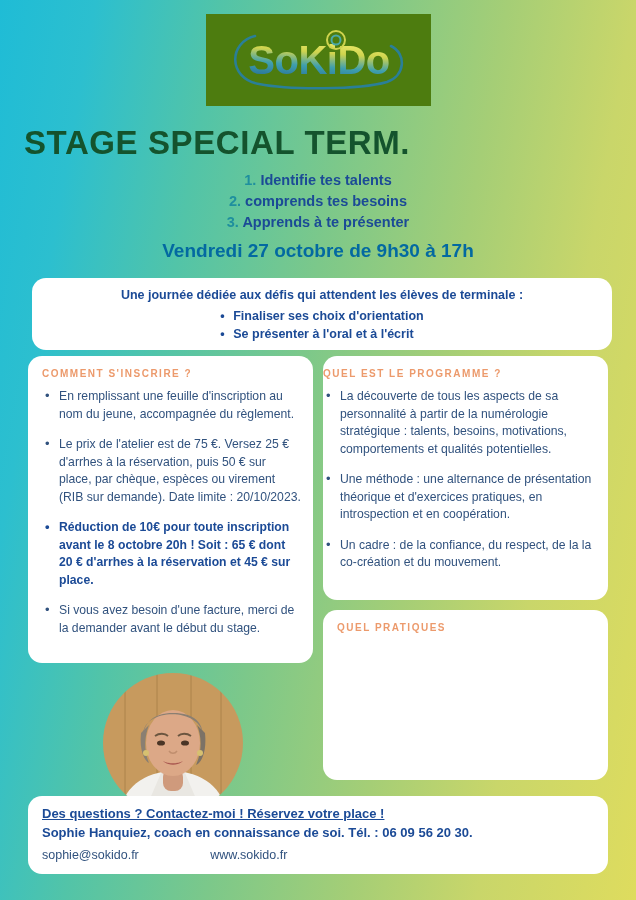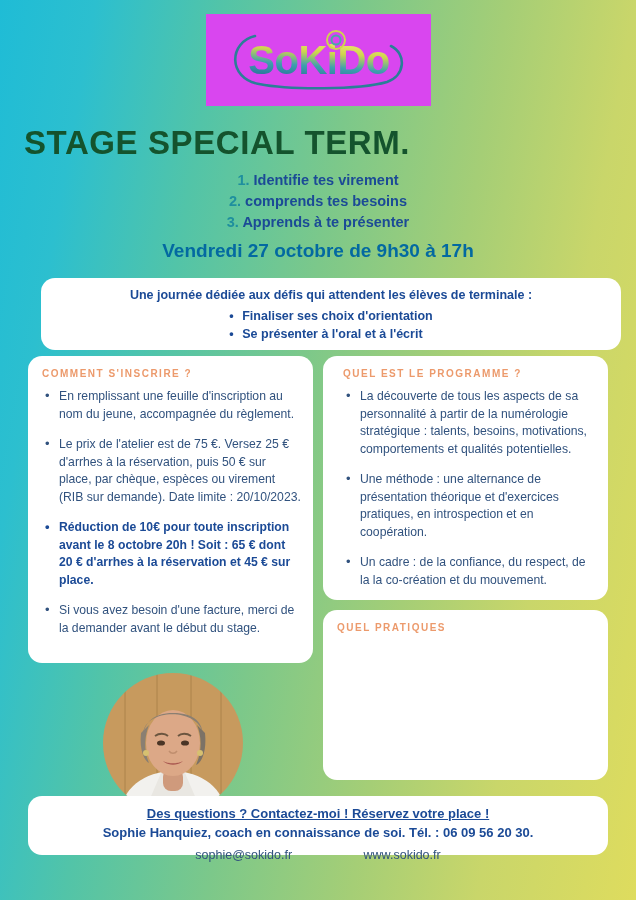--- a/index.html
+++ b/index.html
@@ -28,21 +28,21 @@
     inset: 0;
   }
 
   
   .logo-box {
     position: absolute;
     left: 206px;
     top: 14px;
     width: 225px;
     height: 92px;
-    background: #d946ef;
+    background: #4d7c0f;
     display: flex;
     align-items: center;
     justify-content: center;
   }
   .logo-wrap { position: relative; width: 200px; height: 72px; }
   .logo-svg { width: 200px; height: 72px; display: block; }
 
   
   .title {
     position: absolute;
@@ -83,21 +83,21 @@
 
   
   .card {
     position: absolute;
     background: #ffffff;
     border-radius: 14px;
   }
 
   
   .card-intro {
-    left: 41px;
+    left: 32px;
     top: 278px;
     width: 580px;
     height: 72px;
     padding: 10px 14px 0 14px;
     text-align: center;
   }
   .intro-lead {
     font-size: 12.5px;
     font-weight: bold;
     color: #1b4a96;
@@ -129,36 +129,35 @@
     top: 356px;
     width: 285px;
     height: 307px;
     padding: 12px 12px 10px 14px;
   }
   .card-programme {
     left: 323px;
     top: 356px;
     width: 285px;
     height: 244px;
-    padding: 12px 12px 10px 20px;
+    padding: 12px 12px 10px 0;
   }
   .card-infos {
     left: 323px;
     top: 610px;
     width: 285px;
     height: 170px;
     padding: 12px 12px 10px 14px;
   }
   .card-footer {
     left: 28px;
     top: 796px;
     width: 580px;
-    height: 59px;
+    height: 78px;
     padding: 10px 14px;
-    text-align: center;
   }
 
   .card-head {
     font-size: 10px;
     font-weight: bold;
     letter-spacing: 1.5px;
     color: #ec9a6c;
     margin-bottom: 9px;
   }
 
@@ -250,21 +249,21 @@
         <circle cx="117" cy="16" r="4.5" fill="none" stroke="#4aa8a8" stroke-width="2"></circle>
       </svg>
     </div>
   </div>
 
   <div class="title">STAGE SPECIAL TERM.</div>
 
   <div class="numlist">
     <div class="row">
       <span class="num">1.</span>
-      <span class="txt">Identifie tes virement</span>
+      <span class="txt">Identifie tes talents</span>
     </div>
     <div class="row">
       <span class="num">2.</span>
       <span class="txt">comprends tes besoins</span>
     </div>
     <div class="row">
       <span class="num">3.</span>
       <span class="txt">Apprends à te présenter</span>
     </div>
   </div>

